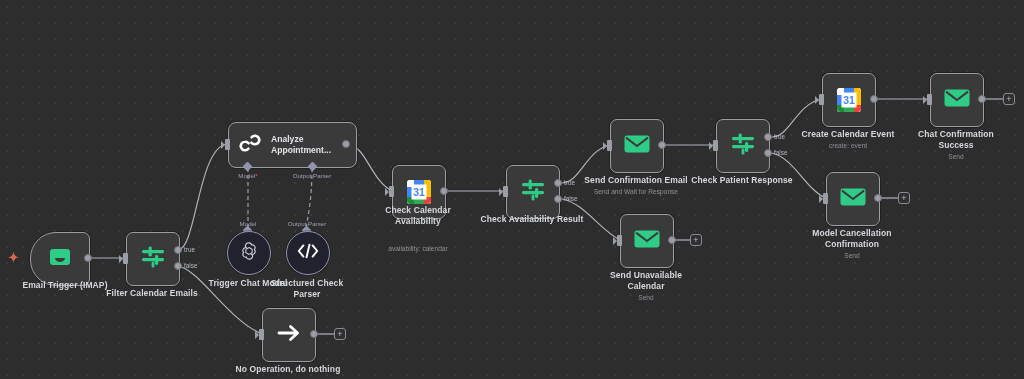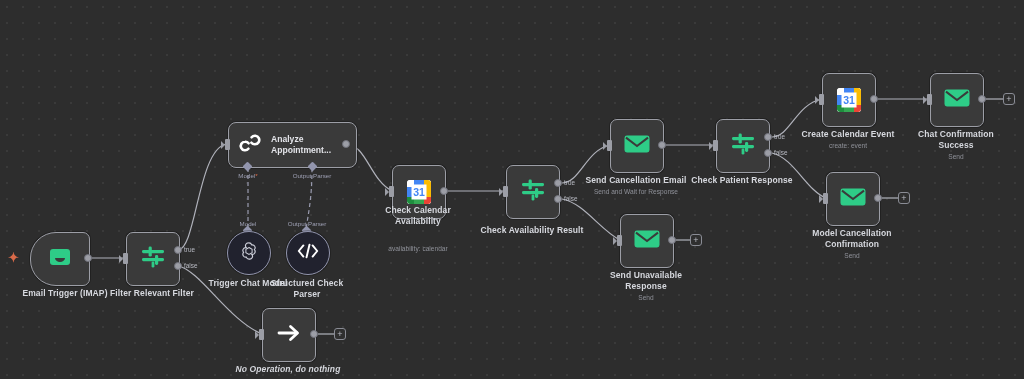--- a/index.html
+++ b/index.html
@@ -132,41 +132,41 @@
   <div class="node" style="left:30px;top:232px;">
     <div class="nbox trigger">
       <span class="ico">
         <svg width="26" height="22" viewBox="0 0 26 22">
           <path d="M3 6 q0 -3 3 -3 h14 q3 0 3 3 v10 q0 3 -3 3 h-14 q-3 0 -3 -3 z" fill="#2ecc87"></path>
           <path d="M3 12 h5 a5 4 0 0 0 10 0 h5" fill="#3a3a3a"></path>
         </svg>
       </span>
     </div>
     <div class="port" style="left:54px;top:22px;"></div>
-    <div class="label" style="left:-29px;top:56px;width:128px;">Email Trigger (IMAP)</div>
+    <div class="label" style="left:-29px;top:48px;width:128px;">Email Trigger (IMAP)</div>
   </div>
 
   <div class="node" style="left:126px;top:232px;">
     <div class="nbox">
       <span class="ico">
         <svg width="26" height="26" viewBox="0 0 26 26">
           <rect x="2" y="6" width="22" height="3.2" rx="1.4" fill="#2ecc87"></rect>
           <rect x="8.6" y="2.6" width="3.2" height="10" rx="1.4" fill="#2ecc87"></rect>
           <rect x="2" y="14" width="22" height="3.2" rx="1.4" fill="#2ecc87"></rect>
           <rect x="15" y="11" width="3.2" height="10" rx="1.4" fill="#2ecc87"></rect>
           <rect x="11.6" y="17.5" width="2.8" height="6" rx="1.3" fill="#2ecc87"></rect>
         </svg>
       </span>
     </div>
     <div class="inport" style="left:-3px;top:21px;"></div>
     <div class="port" style="left:48px;top:14px;"></div>
     <div class="port" style="left:48px;top:30px;"></div>
     <div class="branchlabel" style="left:58px;top:14px;">true</div>
     <div class="branchlabel" style="left:58px;top:30px;">false</div>
-    <div class="label" style="left:-32px;top:56px;width:116px;">Filter Relevant Filter</div>
+    <div class="label" style="left:-32px;top:56px;width:116px;">Filter Calendar Emails</div>
   </div>
 
   <div class="node" style="left:228px;top:122px;">
     <div class="nbox agent">
       <span class="ico">
         <svg width="24" height="24" viewBox="0 0 24 24">
           <g fill="none" stroke="#ffffff" stroke-width="2.6" stroke-linecap="round">
             <path d="M13.6 6.3 a4.3 4.3 0 1 1 3.4 7.0 a4.3 4.3 0 0 1 -3.6 -1.6"></path>
             <path d="M10.4 17.7 a4.3 4.3 0 1 1 -3.4 -7.0 a4.3 4.3 0 0 1 3.6 1.6"></path>
           </g>
@@ -225,21 +225,21 @@
         <svg width="26" height="22" viewBox="0 0 26 22">
           <g fill="none" stroke="#ffffff" stroke-width="2.8" stroke-linecap="round" stroke-linejoin="round">
             <path d="M3 11 H21"></path>
             <path d="M14.5 4.5 L21.5 11 L14.5 17.5"></path>
           </g>
         </svg>
       </span>
     </div>
     <div class="inport" style="left:-3px;top:21px;"></div>
     <div class="port" style="left:48px;top:22px;"></div>
-    <div class="label" style="left:-34px;top:56px;width:120px;font-style:italic;">No Operation, do nothing</div>
+    <div class="label" style="left:-34px;top:56px;width:120px;">No Operation, do nothing</div>
   </div>
   <div class="plusbtn" style="left:334px;top:328px;">+</div>
 
   <div class="node" style="left:392px;top:165px;">
     <div class="nbox">
       <span class="ico gcal">
         <svg width="24" height="24" viewBox="0 0 24 24">
           <rect x="0" y="0" width="24" height="24" rx="2" fill="#ffffff"></rect>
           <path d="M0 17 h7 v7 H2 a2 2 0 0 1 -2 -2 z" fill="#1e8e3e"></path>
           <path d="M17 0 h5 a2 2 0 0 1 2 2 v5 h-7 z" fill="#fbbc04"></path>
@@ -270,51 +270,51 @@
           <rect x="15" y="11" width="3.2" height="10" rx="1.4" fill="#2ecc87"></rect>
           <rect x="11.6" y="17.5" width="2.8" height="6" rx="1.3" fill="#2ecc87"></rect>
         </svg>
       </span>
     </div>
     <div class="inport" style="left:-3px;top:21px;"></div>
     <div class="port" style="left:48px;top:14px;"></div>
     <div class="port" style="left:48px;top:30px;"></div>
     <div class="branchlabel" style="left:58px;top:14px;">true</div>
     <div class="branchlabel" style="left:58px;top:30px;">false</div>
-    <div class="label" style="left:-33px;top:60px;width:118px;text-align:center;">Check Availability Result</div>
+    <div class="label" style="left:-33px;top:49px;width:118px;text-align:center;">Check Availability Result</div>
   </div>
 
   <div class="node" style="left:610px;top:119px;">
     <div class="nbox">
       <span class="ico">
         <svg width="28" height="22" viewBox="0 0 28 22">
           <rect x="1.5" y="2.5" width="25" height="17" rx="2.4" fill="#2ecc87"></rect>
           <path d="M3 4.6 L14 13 L25 4.6" fill="none" stroke="#3a3a3a" stroke-width="2"></path>
         </svg>
       </span>
     </div>
     <div class="inport" style="left:-3px;top:21px;"></div>
     <div class="port" style="left:48px;top:22px;"></div>
-    <div class="label" style="left:-34px;top:56px;width:120px;">Send Cancellation Email</div>
+    <div class="label" style="left:-34px;top:56px;width:120px;">Send Confirmation Email</div>
     <div class="sublabel" style="left:-34px;top:68px;width:120px;">Send and Wait for Response</div>
   </div>
 
   <div class="node" style="left:620px;top:214px;">
     <div class="nbox">
       <span class="ico">
         <svg width="28" height="22" viewBox="0 0 28 22">
           <rect x="1.5" y="2.5" width="25" height="17" rx="2.4" fill="#2ecc87"></rect>
           <path d="M3 4.6 L14 13 L25 4.6" fill="none" stroke="#3a3a3a" stroke-width="2"></path>
         </svg>
       </span>
     </div>
     <div class="inport" style="left:-3px;top:21px;"></div>
     <div class="port" style="left:48px;top:22px;"></div>
     <div class="label" style="left:-30px;top:56px;width:112px;">Send Unavailable
-Response</div>
+Calendar</div>
     <div class="sublabel" style="left:-30px;top:79px;width:112px;">Send</div>
   </div>
   <div class="plusbtn" style="left:690px;top:234px;">+</div>
 
   <div class="node" style="left:716px;top:119px;">
     <div class="nbox">
       <span class="ico">
         <svg width="26" height="26" viewBox="0 0 26 26">
           <rect x="2" y="6" width="22" height="3.2" rx="1.4" fill="#2ecc87"></rect>
           <rect x="8.6" y="2.6" width="3.2" height="10" rx="1.4" fill="#2ecc87"></rect>

